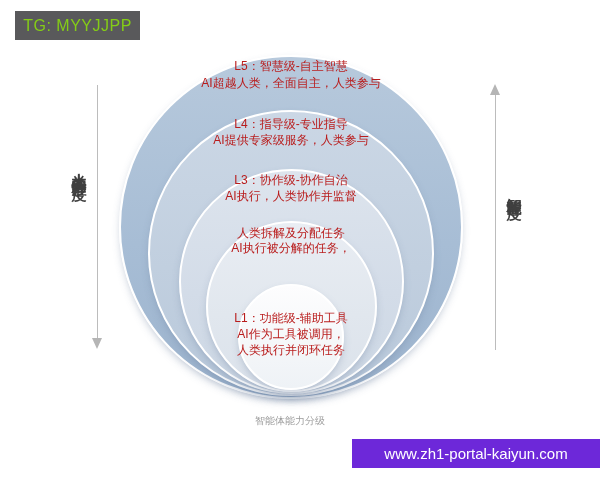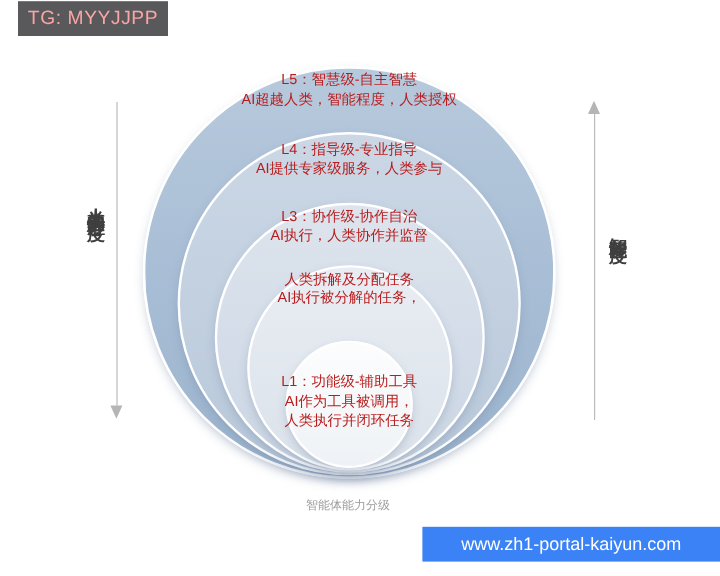--- a/index.html
+++ b/index.html
@@ -3,28 +3,28 @@
 <meta charset="utf-8">
 <style>
   html,body{margin:0;padding:0;}
   body{
     width:600px;height:480px;position:relative;overflow:hidden;
     background:#ffffff;
     font-family:"Liberation Sans","DejaVu Sans",sans-serif;
   }
   
   .badge{
-    position:absolute;left:15px;top:1px;width:125px;height:29px;
-    background:#59595b;color:#fca5a5;font-size:16px;line-height:29px;
+    position:absolute;left:15px;top:11px;width:125px;height:29px;
+    background:#59595b;color:#84cc16;font-size:16px;line-height:29px;
     text-align:center;letter-spacing:.5px;
   }
   
   .watermark{
     position:absolute;left:352px;top:439px;width:248px;height:29px;
-    background:#3b82f6;color:#ffffff;font-size:15px;line-height:29px;
+    background:#6d28d9;color:#ffffff;font-size:15px;line-height:29px;
     text-align:center;
   }
   
   .circle{
     position:absolute;border-radius:50%;box-sizing:border-box;
     border:2px solid #ffffff;
     box-shadow:0 4px 9px -2px rgba(105,125,155,.45);
   }
   .c-l5{left:119px;top:55px;width:344px;height:344px;}
   .c-l4{left:148px;top:110px;width:286px;height:286px;}
@@ -68,21 +68,21 @@
 <div class="badge">TG: MYYJJPP</div>
 
 <div class="circle c-l5" style="background: linear-gradient(rgb(183, 201, 220) 0%, rgb(167, 189, 213) 55%, rgb(157, 180, 206) 100%);"></div>
 <div class="circle c-l4" style="background: linear-gradient(rgb(203, 215, 229) 0%, rgb(193, 207, 223) 55%, rgb(185, 201, 219) 100%);"></div>
 <div class="circle c-l3" style="background: linear-gradient(rgb(221, 228, 237) 0%, rgb(211, 220, 232) 55%, rgb(204, 215, 228) 100%);"></div>
 <div class="circle c-l2" style="background: linear-gradient(rgb(233, 237, 243) 0%, rgb(225, 231, 238) 55%, rgb(219, 226, 235) 100%);"></div>
 <div class="circle c-l1" style="background: linear-gradient(rgb(253, 253, 254) 0%, rgb(245, 247, 249) 55%, rgb(238, 242, 246) 100%);"></div>
 
 <div class="lvl-label lbl-l5">
   <span class="title">L5：智慧级-自主智慧</span>
-  <span class="line">AI超越人类，智能程度，人类授权</span>
+  <span class="line">AI超越人类，全面自主，人类参与</span>
 </div>
 <div class="lvl-label lbl-l4">
   <span class="title">L4：指导级-专业指导</span>
   <span class="line">AI提供专家级服务，人类参与</span>
 </div>
 <div class="lvl-label lbl-l3">
   <span class="title">L3：协作级-协作自治</span>
   <span class="line">AI执行，人类协作并监督</span>
 </div>
 <div class="lvl-label lbl-l2">

